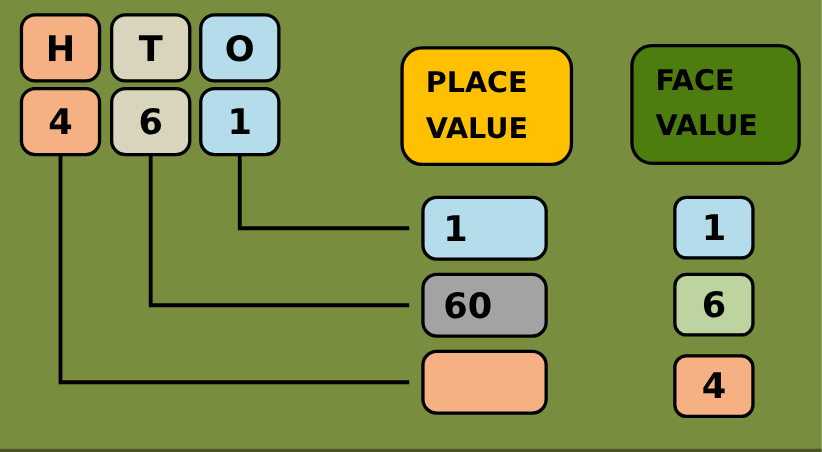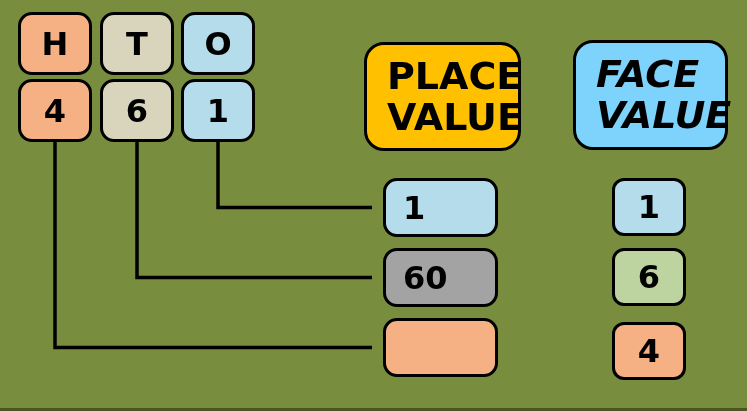--- a/index.html
+++ b/index.html
@@ -26,21 +26,21 @@
   .col2 { left:181px; }
   .row-letter { top:12px; }
   .row-digit  { top:79px; }
   
   .title-box {
     border-radius:20px;
     flex-direction:column;
     align-items:flex-start;
     justify-content:center;
     padding-left:20px;
-    font-size:38px;
+    font-size:26px;
     line-height:41px;
   }
   .pv-title { left:364px; top:42px; width:157px; height:109px; }
   .fv-title { left:573px; top:40px; width:155px; height:110px; }
   
   .pv-item {
     left:383px; width:115px; height:59px;
     border-radius:14px;
     justify-content:flex-start;
     padding-left:17px;
@@ -93,21 +93,21 @@
   </svg>
 
   <div class="box title-box pv-title" style="background: rgb(255, 192, 0);">
     <span>PLACE</span>
     <span>VALUE</span>
   </div>
   <div class="box pv-item pv-item-0" style="background: rgb(181, 220, 234);">1</div>
   <div class="box pv-item pv-item-1" style="background: #a3a3a3;">60</div>
   <div class="box pv-item pv-item-2" style="background: rgb(245, 177, 131);"></div>
 
-  <div class="box title-box fv-title" style="background: #7dd3fc; font-style: italic;">
+  <div class="box title-box fv-title" style="background: #4d7c0f;">
     <span>FACE</span>
     <span>VALUE</span>
   </div>
   <div class="box fv-item fv-item-0" style="background: rgb(181, 220, 234);">1</div>
   <div class="box fv-item fv-item-1" style="background: rgb(190, 212, 160);">6</div>
   <div class="box fv-item fv-item-2" style="background: rgb(245, 177, 131);">4</div>
 
   <div class="bottom-strip" style="background: rgb(74, 85, 34);"></div>
 </div>
 

